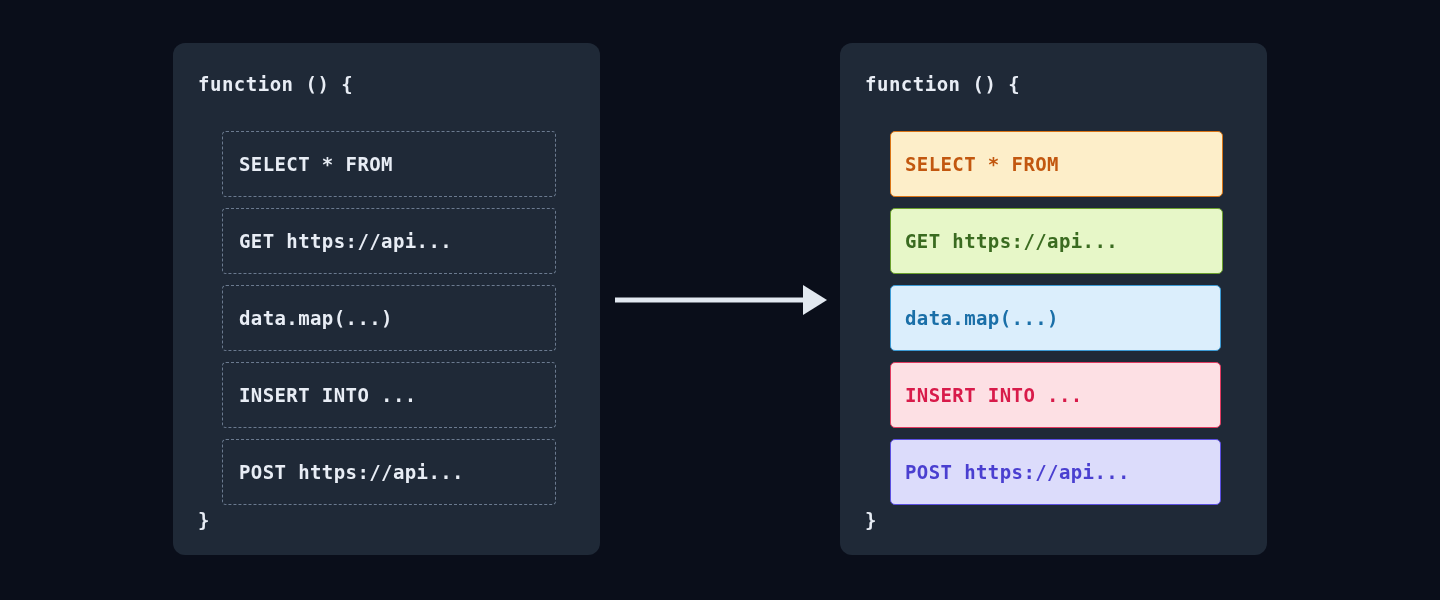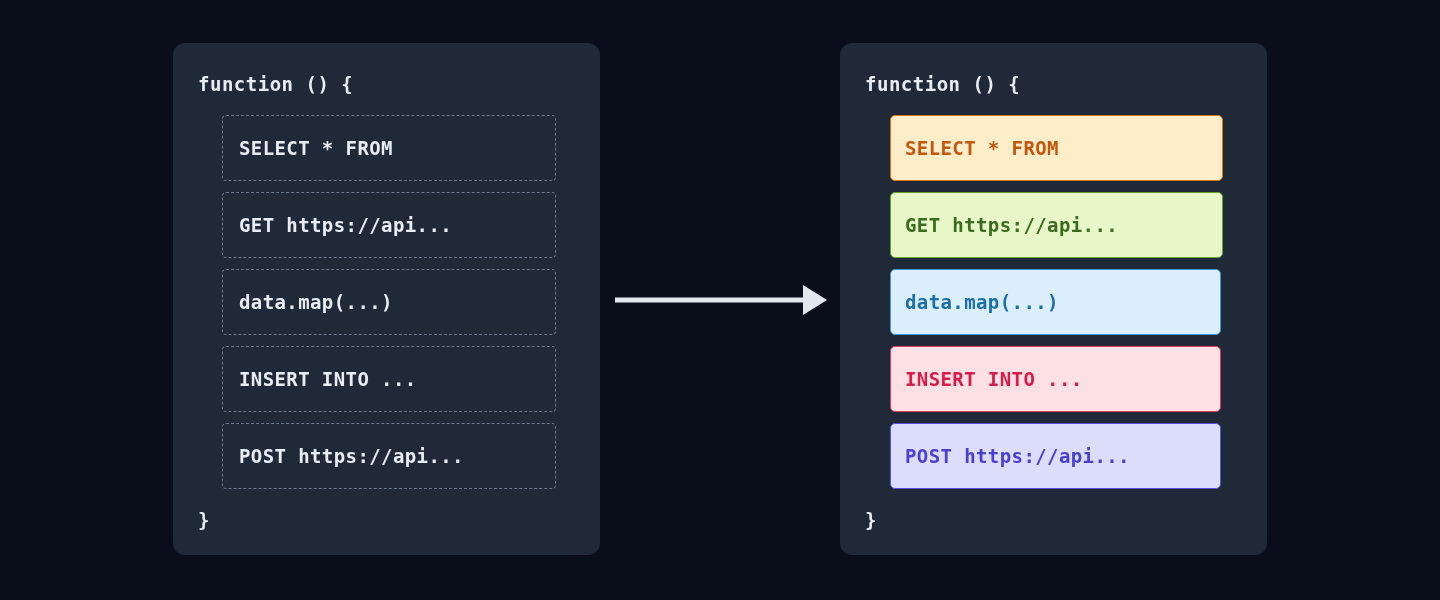--- a/index.html
+++ b/index.html
@@ -62,21 +62,21 @@
     bottom: 24px;
     font-size: 19px;
     font-weight: bold;
     color: #e8edf5;
     white-space: pre;
   }
 
   .lines {
     position: absolute;
     left: 49px;
-    top: 72px;
+    top: 88px;
     width: 334px;
   }
 
   #panel-after .lines {
     left: 50px;
     width: 332px;
   }
 
   
   .line-plain {

